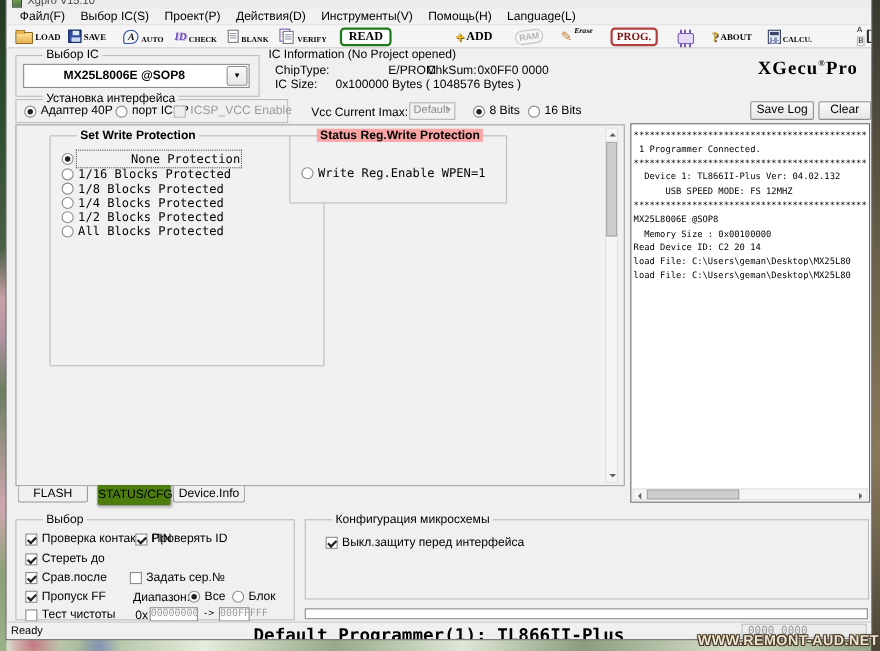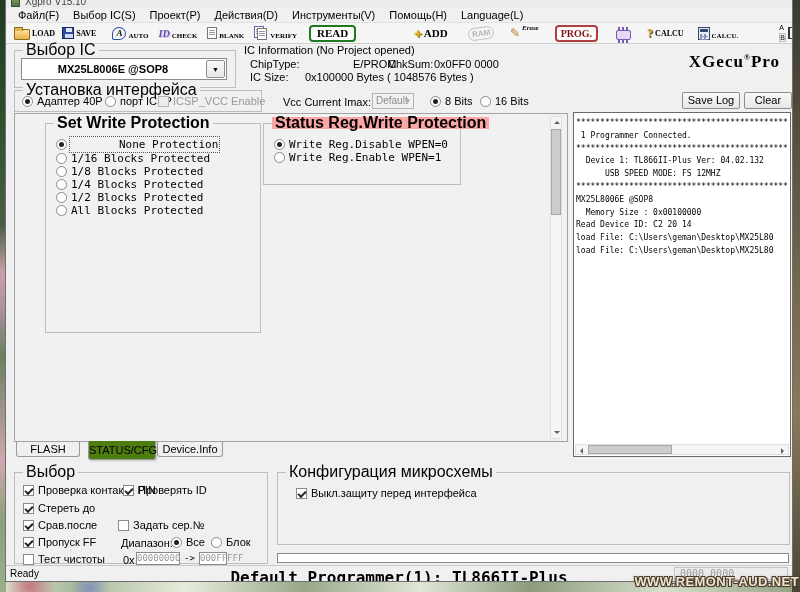--- a/index.html
+++ b/index.html
@@ -56,21 +56,21 @@
   .i-calc{width:12px;height:13px;background:#e8edf5;border:1px solid #3a4668;position:relative;}
   .i-calc::before{content:"";position:absolute;top:1px;left:1px;right:1px;height:3px;background:#3a4668;}
   .i-calc::after{content:"";position:absolute;left:1px;right:1px;top:6px;height:6px;
     background:repeating-linear-gradient(90deg,#8a94b8 0 2px,transparent 2px 4px),repeating-linear-gradient(0deg,#8a94b8 0 1px,transparent 1px 3px);}
   .i-gate{width:28px;height:15px;position:relative;}
   .i-gate .gbody{position:absolute;left:10px;top:1px;width:12px;height:12px;border:1px solid #333;border-left:2px solid #333;border-radius:0 7px 7px 0;font-size:8px;line-height:11px;text-align:center;}
   .i-gate .ga{position:absolute;left:1px;top:-2px;font-size:7px;}
   .i-gate .gb{position:absolute;left:1px;bottom:-1px;font-size:7px;}
   
   .gb{position:absolute;border:1px solid #bdbdbd;}
-  .gb .cap{position:absolute;top:-7px;left:8px;background:#f0f0f0;padding:0 3px;font-size:16px;line-height:12px;white-space:nowrap;}
+  .gb .cap{position:absolute;top:-7px;left:24px;background:#f0f0f0;padding:0 3px;font-size:11px;line-height:12px;white-space:nowrap;}
   .cap.b{font-weight:bold;}
   .radio{width:11px;height:11px;border:1px solid #8a8a8a;border-radius:50%;background:#fff;display:inline-block;position:relative;flex:none;}
   .radio.on::after{content:"";position:absolute;left:2px;top:2px;width:5px;height:5px;border-radius:50%;background:#222;}
   .cb{width:11px;height:11px;background:#fff;border:1px solid #8a8a8a;display:inline-block;position:relative;flex:none;}
   .cb.on::after{content:"";position:absolute;left:1px;top:2px;width:6px;height:3px;border-left:2px solid #222;border-bottom:2px solid #222;transform:rotate(-45deg);}
   .cb.dis{background:#ededed;border-color:#b8b8b8;}
   .lbl{font-size:11px;white-space:nowrap;}
   .lbl.dis{color:#9a9a9a;}
   .mono{font-family:"DejaVu Sans Mono","Liberation Mono",monospace;}
   .btn{position:absolute;border:1px solid #8e8e8e;background:linear-gradient(#f9f9f9,#e7e7e7);border-radius:2px;font-size:11px;text-align:center;line-height:15px;}
@@ -161,21 +161,21 @@
         <span class="sup-lab">Erase</span>
       </div>
       <div class="tbtn" style="margin-left:16px">
         <span class="boxbtn prog">PROG.</span>
       </div>
       <div class="tbtn" style="margin-left:18px">
         <span class="i-chip"></span>
       </div>
       <div class="tbtn" style="margin-left:16px">
         <span class="i-q">?</span>
-        <span class="slab">CALCU</span>
+        <span class="slab">ABOUT</span>
       </div>
       <div class="tbtn" style="margin-left:14px">
         <span class="i-calc"></span>
         <span class="sub-lab">CALCU.</span>
       </div>
       <div class="tbtn" style="margin-left:40px">
         <span class="i-gate">
           <span class="ga">A</span>
           <span class="gb">B</span>
           <span class="gbody">&amp;</span>
@@ -233,21 +233,21 @@
     </div>
     <div class="ctl-row" style="left:474px;top:95px;">
       <span class="radio"></span>
       <span class="lbl">16 Bits</span>
     </div>
     <div class="btn" style="left:676px;top:92px;width:58px;height:17px;">Save Log</div>
     <div class="btn" style="left:738px;top:92px;width:48px;height:17px;">Clear</div>
 
     <div class="abs" style="left:8px;top:113px;width:554px;height:329px;background:#f1f1f1;border:1px solid #a3a3a3;">
 
-      <div class="gb" style="left:30px;top:9px;width:216px;height:210px;background:#f1f1f1;">
+      <div class="gb" style="left:30px;top:9px;width:250px;height:210px;background:#f1f1f1;">
         <span class="cap b" style="background:#f1f1f1;">Set Write Protection</span>
         <div class="ctl-row" style="left:10px;top:14px;">
           <span class="radio on"></span>
           <span class="lbl mono focusrect">None Protection</span>
         </div>
         <div class="ctl-row" style="left:10px;top:28px;">
           <span class="radio"></span>
           <span class="lbl mono">1/16 Blocks Protected</span>
         </div>
         <div class="ctl-row" style="left:10px;top:41px;">
@@ -263,24 +263,20 @@
           <span class="lbl mono">1/2 Blocks Protected</span>
         </div>
         <div class="ctl-row" style="left:10px;top:80px;">
           <span class="radio"></span>
           <span class="lbl mono">All Blocks Protected</span>
         </div>
       </div>
 
       <div class="gb" style="left:248px;top:9px;width:198px;height:62px;background:#f1f1f1;">
         <span class="cap b" style="background:#fca5a5;">Status Reg.Write Protection</span>
-        <div class="ctl-row" style="left:10px;top:14px;">
-          <span class="radio on"></span>
-          <span class="lbl mono">Write Reg.Disable WPEN=0</span>
-        </div>
         <div class="ctl-row" style="left:10px;top:27px;">
           <span class="radio"></span>
           <span class="lbl mono">Write Reg.Enable WPEN=1</span>
         </div>
       </div>
 
       <div class="sb-track" style="left:535px;top:2px;width:12px;height:323px;">
         <span class="sb-arr up" style="left:0;top:0;"></span>
         <span class="sb-thumb" style="left:0;top:12px;width:10px;height:86px;"></span>
         <span class="sb-arr dn" style="left:0;bottom:0;"></span>

